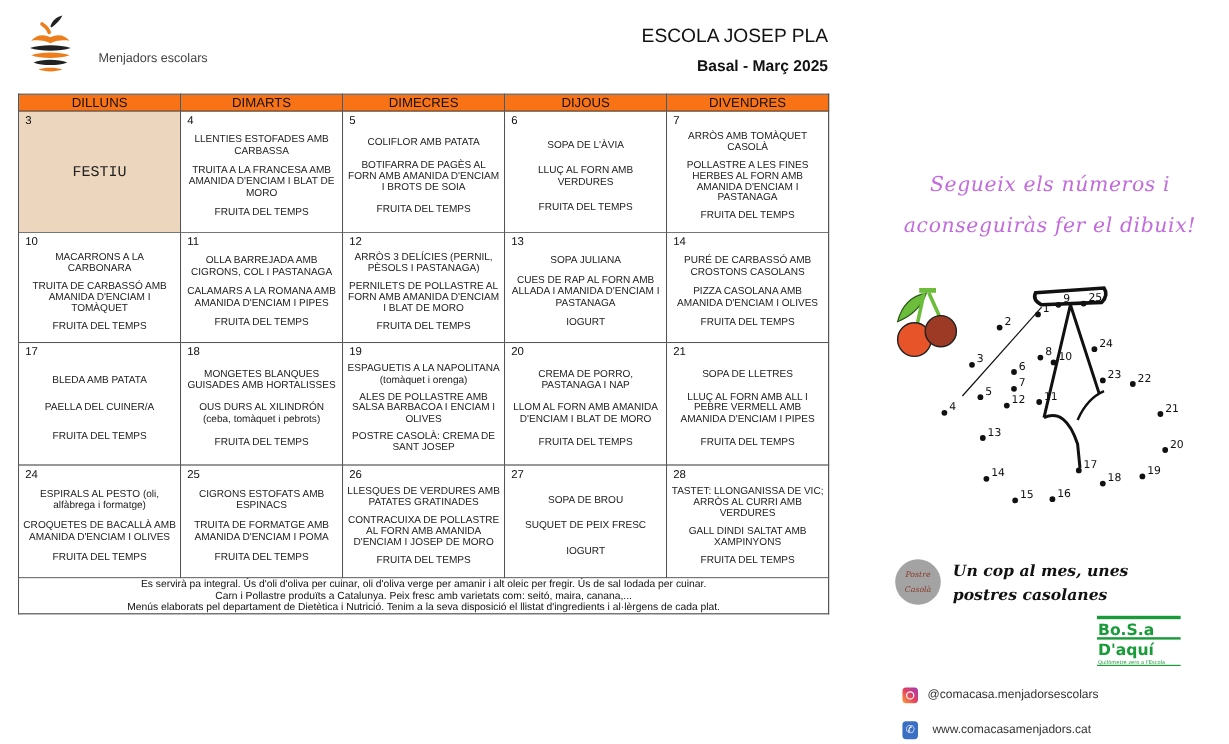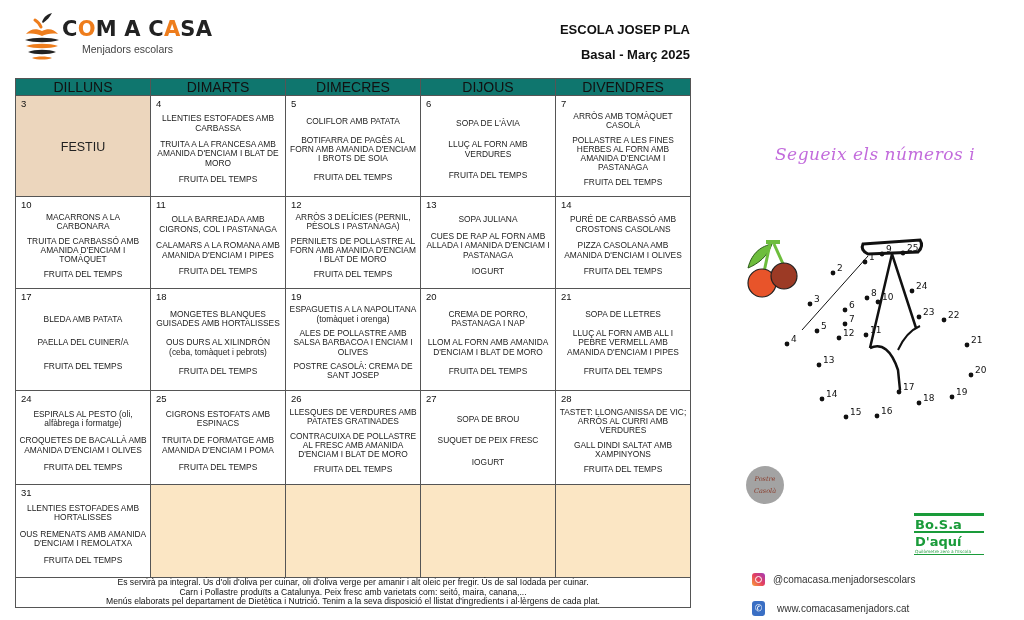--- a/index.html
+++ b/index.html
@@ -4,37 +4,37 @@
 <style>
   html, body { margin:0; padding:0; background:#ffffff; }
   body { width:1024px; height:620px; position:relative; overflow:hidden; font-family:"Liberation Sans", sans-serif; color:#222; }
 
   .logo { position:absolute; left:22px; top:12px; width:200px; height:52px; }
   .logo svg { position:absolute; left:0; top:0; }
   .logo-title { position:absolute; left:40px; top:5px; font-family:"DejaVu Sans", sans-serif; font-weight:bold; font-size:21px; letter-spacing:0.2px; color:#222; }
   .logo-title .o { color:#ee7d1c; }
   .logo-sub { position:absolute; left:60px; top:31px; font-family:Liberation Sans, sans-serif; font-size:10.5px; color:#444; }
 
-  .school { position:absolute; right:334px; top:22px; font-weight:bold; font-size:13px; color:#111; text-align:right; }
+  .school { position:absolute; right:334px; top:22px; font-weight:normal; font-size:16px; color:#111; text-align:right; }
   .period { position:absolute; right:334px; top:47px; font-weight:bold; font-size:13px; color:#111; }
 
   table.menu { position:absolute; left:15px; top:78px; width:676px; border-collapse:collapse; table-layout:fixed; }
-  table.menu th { background:#0f766e; border:1px solid #555; height:13px; font-size:14px; font-weight:normal; color:#111; padding:0; }
+  table.menu th { background:#f97316; border:1px solid #555; height:13px; font-size:11px; font-weight:normal; color:#111; padding:0; }
   table.menu td { border:1px solid #555; vertical-align:top; padding:0; position:relative; background:#fff; }
   .r1 td { height:100px; }
   .r2 td { height:91px; }
   .r3 td { height:101px; }
   .r4 td { height:93px; }
   .r5 td { height:92px; }
   .festiu { background:#ecd6bd !important; }
   .empty { background:#fbe6c4 !important; }
   .daynum { font-size:9.5px; position:absolute; left:5px; top:2px; color:#111; }
   .dishes { position:absolute; left:3px; right:3px; top:11px; bottom:4px; display:flex; flex-direction:column; justify-content:space-evenly; align-items:center; text-align:center; }
   .dish { font-size:8.4px; line-height:9.3px; color:#222; text-transform:none; }
-  .festiu-label { position:absolute; left:0; right:0; top:44px; text-align:center; font-size:12.5px; color:#222; }
+  .festiu-label { position:absolute; left:0; right:0; top:44px; text-align:center; font-size:12.5px; color:#222;font-family:Liberation Mono, monospace; }
   .notes { border:1px solid #555; text-align:center; font-size:8.6px; line-height:9.6px; color:#111; padding:3px 0 3px; height:auto; }
 
   .sidebar { position:absolute; left:700px; top:0; width:324px; height:468px; }
   .tagline { position:absolute; left:40px; top:137px; width:270px; text-align:center; font-family:"DejaVu Serif", serif; font-style:italic; color:#c26bdc; font-size:17px; line-height:34px; letter-spacing:0.5px; }
   .drawing { position:absolute; left:28px; top:220px; width:290px; height:210px; }
   .postre-badge { position:absolute; left:46px; top:466px; width:38px; height:38px; border-radius:50%; background:#a3a3a3; font-family:"DejaVu Serif", serif; font-style:italic; font-size:6.5px; color:#8a3b2a; text-align:center; line-height:12px; }
   .postre-text { position:absolute; left:94px; top:467px; width:200px; font-family:"DejaVu Serif", serif; font-style:italic; font-weight:bold; font-size:13px; line-height:20px; color:#111; }
   .bosa { position:absolute; left:214px; top:513px; width:70px; height:42px; }
   .social { position:absolute; left:52px; top:573px; font-size:10px; color:#333; display:flex; align-items:center; gap:8px; }
   .social.web { top:601px; }
@@ -48,21 +48,20 @@
 <div class="logo">
   <svg width="40" height="52" viewBox="0 0 40 52">
     <path d="M20 10 C22 4 26 2 30 1 C28 5 25 8 21 11 Z" fill="#222"></path>
     <path d="M13 8 C16 10 18 12 19 15" stroke="#ee7d1c" stroke-width="3" fill="none" stroke-linecap="round"></path>
     <path d="M4 22 C8 17 14 16 20 19 C26 16 32 17 36 22 C30 21 24 22 20 24 C16 22 10 21 4 22 Z" fill="#ee7d1c"></path>
     <path d="M3 28 C12 25 28 25 37 28 C28 31 12 31 3 28 Z" fill="#222"></path>
     <path d="M4 34 C12 31 28 31 36 34 C28 37 12 37 4 34 Z" fill="#ee7d1c"></path>
     <path d="M6 40 C13 37 27 37 34 40 C27 43 13 43 6 40 Z" fill="#222"></path>
     <path d="M10 46 C15 44 25 44 30 46 C25 48 15 48 10 46 Z" fill="#ee7d1c"></path>
   </svg>
-  <div class="logo-title"><span>C</span><span class="o">O</span><span>M A C</span><span class="o">A</span><span>S</span><span>A</span></div>
   <div class="logo-sub">Menjadors escolars</div>
 </div>
 
 <div class="school">ESCOLA JOSEP PLA</div>
 <div class="period">Basal - Març 2025</div>
 
 <table class="menu">
   <thead>
     <tr>
       <th>DILLUNS</th>
@@ -209,70 +208,57 @@
           <div class="dishes">
             <div class="dish">CIGRONS ESTOFATS AMB ESPINACS</div>
             <div class="dish">TRUITA DE FORMATGE AMB AMANIDA D'ENCIAM I POMA</div>
             <div class="dish">FRUITA DEL TEMPS</div>
           </div>
         </td>
         <td>
           <span class="daynum">26</span>
           <div class="dishes">
             <div class="dish">LLESQUES DE VERDURES AMB PATATES GRATINADES</div>
-            <div class="dish">CONTRACUIXA DE POLLASTRE AL FRESC AMB AMANIDA D'ENCIAM I BLAT DE MORO</div>
+            <div class="dish">CONTRACUIXA DE POLLASTRE AL FORN AMB AMANIDA D'ENCIAM I JOSEP DE MORO</div>
             <div class="dish">FRUITA DEL TEMPS</div>
           </div>
         </td>
         <td>
           <span class="daynum">27</span>
           <div class="dishes">
             <div class="dish">SOPA DE BROU</div>
             <div class="dish">SUQUET DE PEIX FRESC</div>
             <div class="dish">IOGURT</div>
           </div>
         </td>
         <td>
           <span class="daynum">28</span>
           <div class="dishes">
             <div class="dish">TASTET: LLONGANISSA DE VIC; ARRÒS AL CURRI AMB VERDURES</div>
             <div class="dish">GALL DINDI SALTAT AMB XAMPINYONS</div>
             <div class="dish">FRUITA DEL TEMPS</div>
           </div>
         </td>
-      </tr>
-      <tr class="r5">
-        <td>
-          <span class="daynum">31</span>
-          <div class="dishes">
-            <div class="dish">LLENTIES ESTOFADES AMB HORTALISSES</div>
-            <div class="dish">OUS REMENATS AMB AMANIDA D'ENCIAM I REMOLATXA</div>
-            <div class="dish">FRUITA DEL TEMPS</div>
-          </div>
-        </td>
-        <td class="empty"></td>
-        <td class="empty"></td>
-        <td class="empty"></td>
-        <td class="empty"></td>
       </tr>
     </tbody>
   <tfoot>
     <tr>
       <td colspan="5" class="notes">
         <div>Es servirà pa integral. Ús d'oli d'oliva per cuinar, oli d'oliva verge per amanir i alt oleic per fregir. Ús de sal Iodada per cuinar.</div>
         <div>Carn i Pollastre produïts a Catalunya. Peix fresc amb varietats com: seitó, maira, canana,...</div>
         <div>Menús elaborats pel departament de Dietètica i Nutrició. Tenim a la seva disposició el llistat d'ingredients i al·lèrgens de cada plat.</div>
       </td>
     </tr>
   </tfoot>
 </table>
 
 <div class="sidebar">
   <div class="tagline">
     <div>Segueix els números i</div>
+    <div>aconseguiràs fer el dibuix!</div>
   </div>
 
   <svg class="drawing" viewBox="0 0 290 210" id="drawing">
     <g>
       <path d="M20 48 C24 32 34 26 44 24 C40 36 30 44 20 48 Z" fill="#6dbd3c" stroke="#2a5a18" stroke-width="1"></path>
       <path d="M38 22 L52 22" stroke="#6dbd3c" stroke-width="4"></path>
       <path d="M42 24 L36 52" stroke="#6dbd3c" stroke-width="3"></path>
       <path d="M46 24 L56 46" stroke="#6dbd3c" stroke-width="3"></path>
       <circle cx="34" cy="63" r="14" fill="#e8542a" stroke="#222" stroke-width="1.2"></circle>
       <circle cx="56" cy="56" r="13" fill="#9c3a25" stroke="#222" stroke-width="1.2"></circle>
@@ -334,20 +320,21 @@
         <circle cx="184" cy="71" r="2.4" fill="#111"></circle>
         <text x="188" y="69" font-size="9" font-family="DejaVu Sans, sans-serif" fill="#111">24</text>
         <circle cx="175" cy="33" r="2.4" fill="#111"></circle>
         <text x="179" y="31" font-size="9" font-family="DejaVu Sans, sans-serif" fill="#111">25</text>
       </g>
   </svg>
 
   <div class="postre-badge">
       <div style="padding-top:7px">Postre Casolà</div>
     </div>
+  <div class="postre-text">Un cop al mes, unes postres casolanes</div>
 
   <svg class="bosa" viewBox="0 0 70 42">
     <rect x="0" y="0" width="70" height="3" fill="#1a9b3a"></rect>
     <text x="1" y="16" font-family="DejaVu Sans, sans-serif" font-weight="bold" font-size="13" fill="#1a9b3a">Bo.S.a</text>
     <rect x="0" y="18" width="70" height="2" fill="#1a9b3a"></rect>
     <text x="1" y="33" font-family="DejaVu Sans, sans-serif" font-weight="bold" font-size="13" fill="#1a9b3a">D'aquí</text>
     <text x="1" y="40" font-family="DejaVu Sans, sans-serif" font-size="4.3" fill="#1a9b3a">Quilòmetre zero a l'Escola</text>
     <rect x="0" y="41" width="70" height="1" fill="#1a9b3a"></rect>
   </svg>
 

